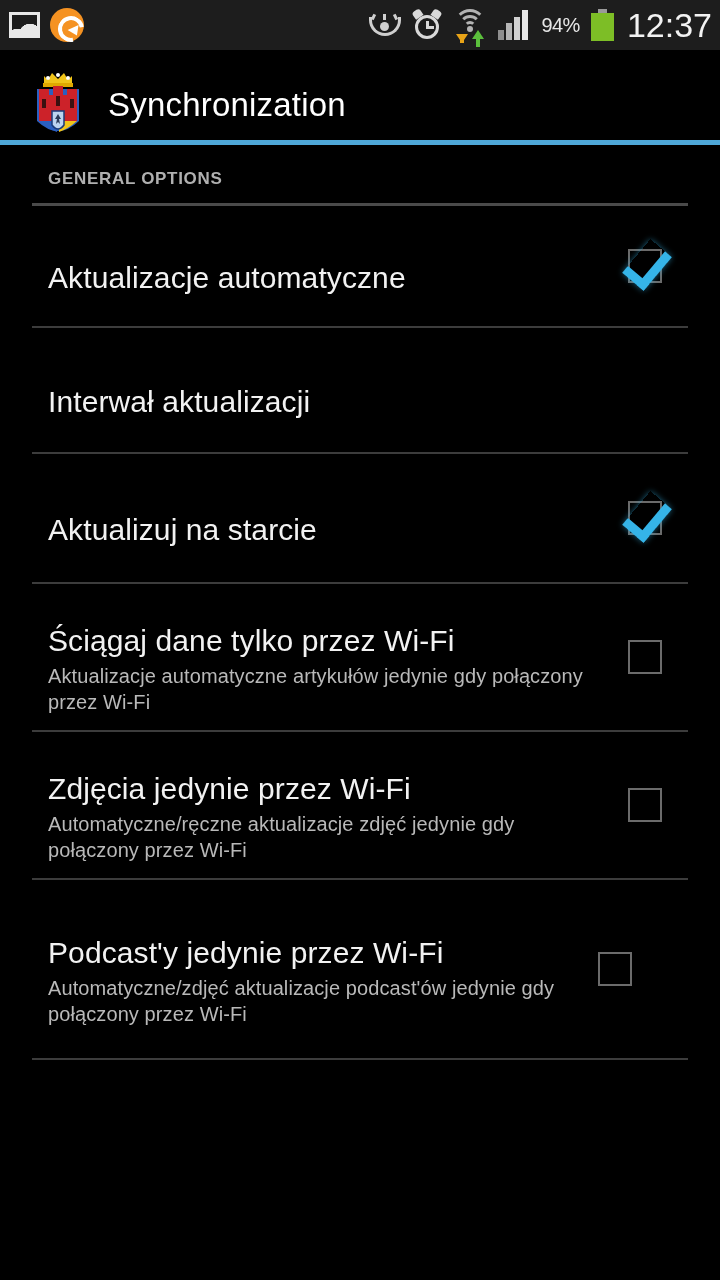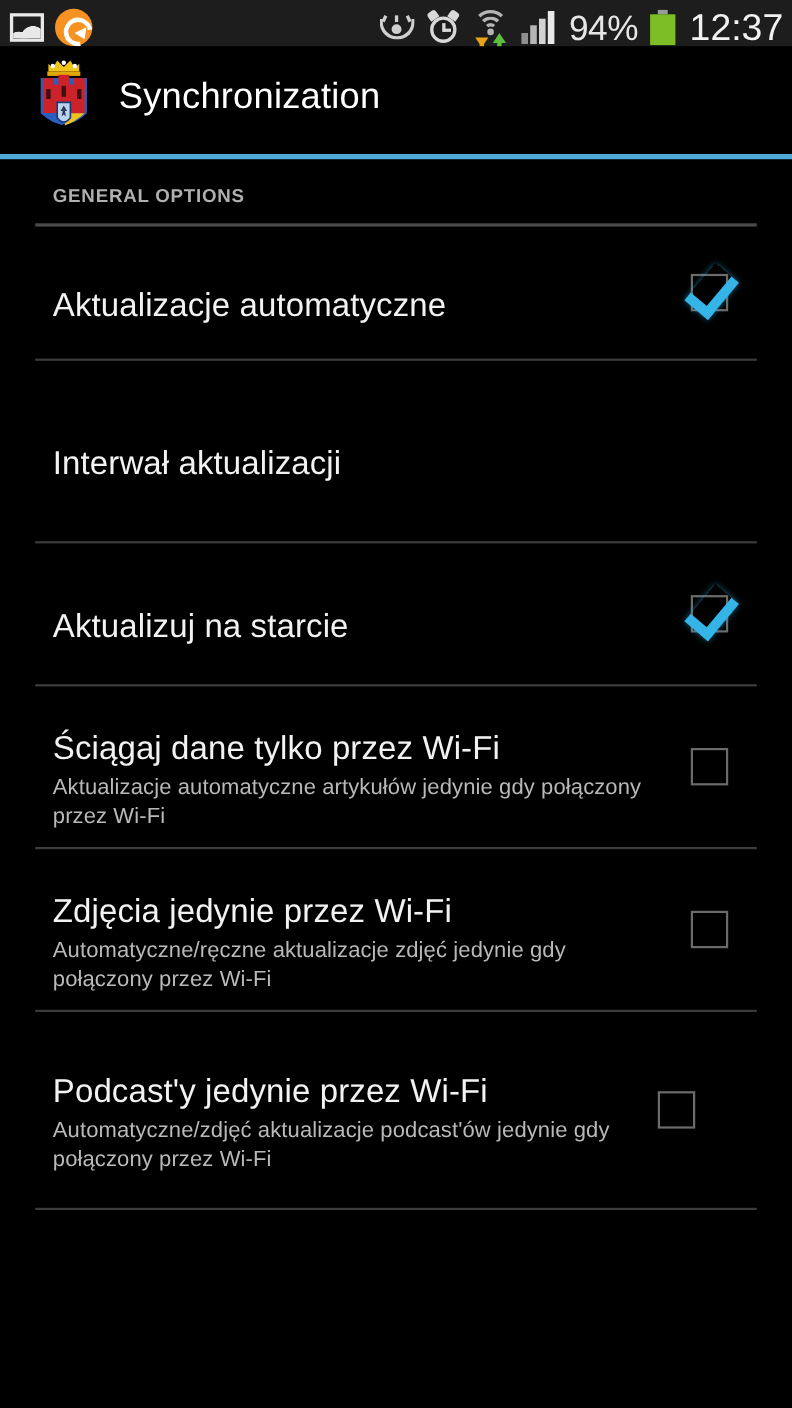--- a/index.html
+++ b/index.html
@@ -77,29 +77,29 @@
   .arr-up { right:3px; border-left:6px solid transparent; border-right:6px solid transparent; border-bottom:9px solid #5bbf3c; bottom:2px; }
   .arr-up::after { content:""; position:absolute; left:-2px; top:9px; width:4px; height:8px; background:#5bbf3c; }
 
   .signal-icon { width:32px; height:30px; position:relative; }
   .signal-icon i { position:absolute; bottom:0; display:block; }
   .signal-icon .b1 { left:0;  width:6px; height:10px; background:#8f8f8f; }
   .signal-icon .b2 { left:8px;  width:6px; height:17px; background:#b5b5b5; }
   .signal-icon .b3 { left:16px; width:6px; height:23px; background:#d2d2d2; }
   .signal-icon .b4 { left:24px; width:6px; height:30px; background:#e8e8e8; }
 
-  .batt-pct { color:#e6e6e6; font-size:32px; letter-spacing:-0.5px; }
+  .batt-pct { color:#e6e6e6; font-size:20px; letter-spacing:-0.5px; }
   .batt-icon { width:23px; height:32px; position:relative; }
   .batt-icon .cap { position:absolute; left:7px; top:0; width:9px; height:4px; background:#9a9a9a; }
   .batt-icon .body { position:absolute; left:0; top:4px; width:23px; height:28px; background:#7dbe26; }
   .clock { color:#f2f2f2; font-size:34px; letter-spacing:0px; padding-left:2px; }
 
   
   #action-bar {
-    position:absolute; top:42px; left:0; width:720px; height:90px;
+    position:absolute; top:60px; left:0; width:720px; height:90px;
     background:#000; display:flex; align-items:center;
   }
   .app-icon { margin-left:30px; width:56px; height:72px; position:relative; }
   .title { color:#ffffff; font-size:33px; font-weight:normal; margin-left:22px; letter-spacing:0.2px; }
   #accent-line { position:absolute; top:140px; left:0; width:720px; height:5px; background:#4fa8d8; }
 
   
   #list { position:absolute; top:145px; left:0; width:720px; height:1135px; background:#000; }
 
   .section-header { padding:24px 0 10px 48px; }
@@ -213,21 +213,21 @@
     <div class="row" style="height:120px;">
       <div class="row-text">
         <div class="row-title">Aktualizacje automatyczne</div>
       </div>
       <div class="cb-wrap">
         <div class="cb checked"></div>
       </div>
     </div>
     <div class="divider"></div>
 
-    <div class="row" style="height:164px;align-items:center;">
+    <div class="row" style="height:124px;align-items:center;">
       <div class="row-text">
         <div class="row-title">Interwał aktualizacji</div>
       </div>
       <div class="cb-wrap"></div>
     </div>
     <div class="divider"></div>
 
     <div class="row" style="height:128px;">
       <div class="row-text">
         <div class="row-title">Aktualizuj na starcie</div>

